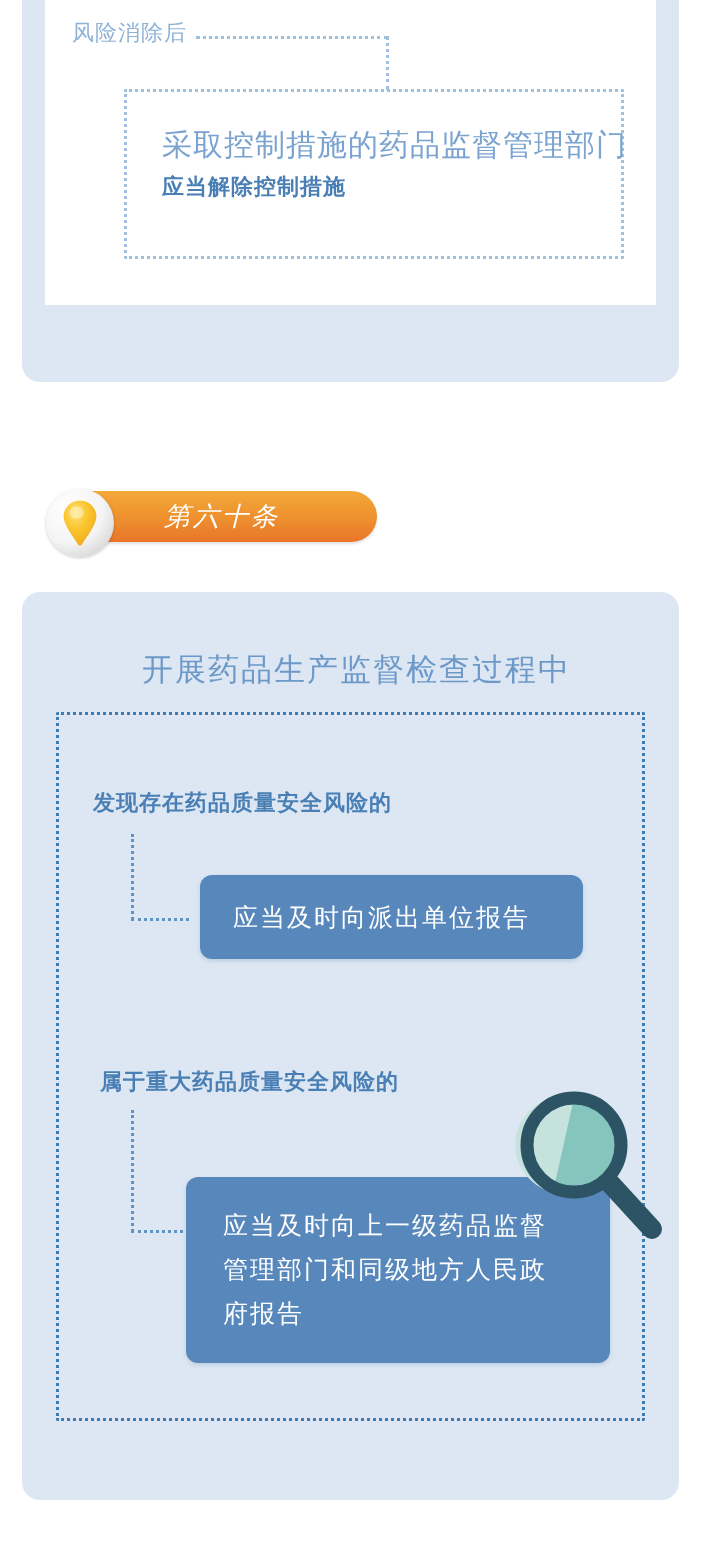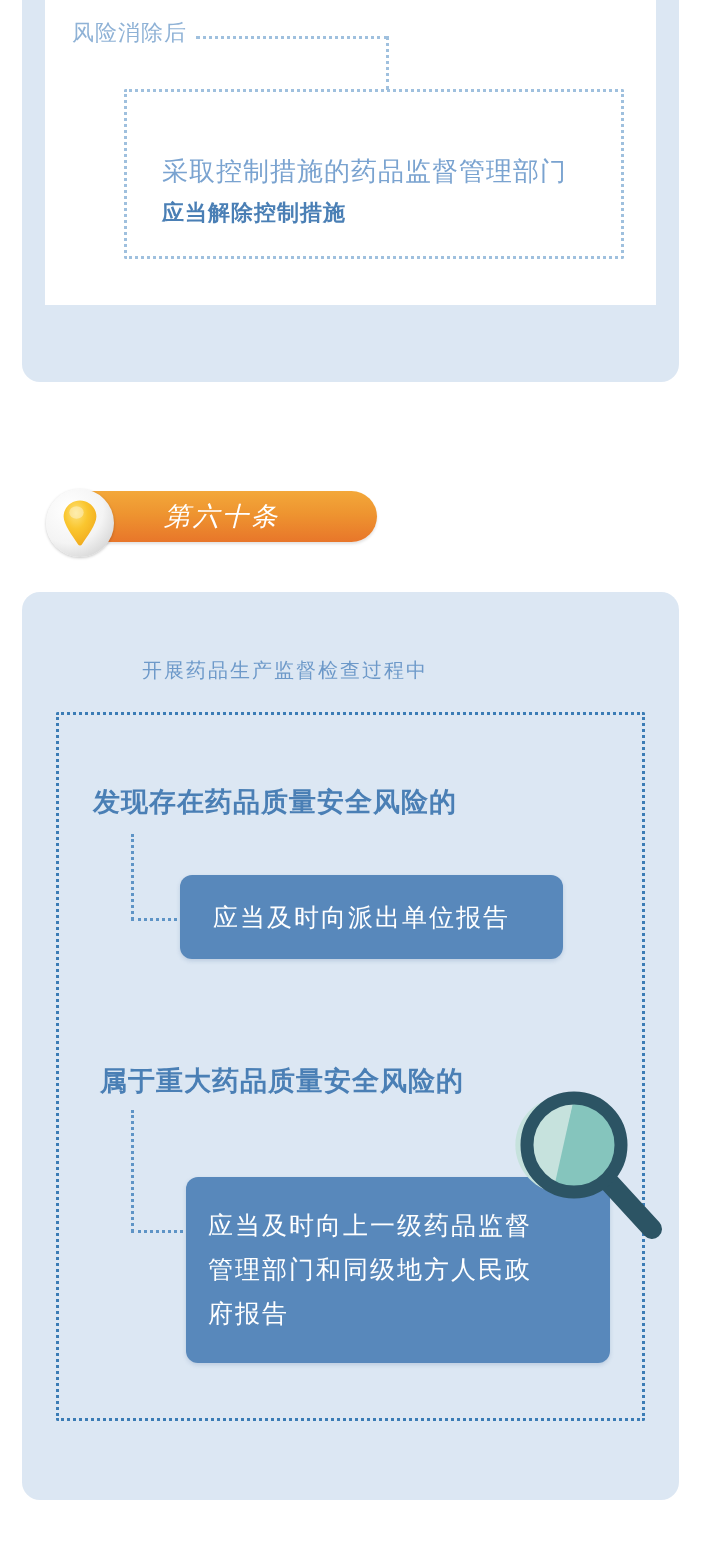--- a/index.html
+++ b/index.html
@@ -59,27 +59,26 @@
     border-left: 3px dotted #9fc0de;
   }
 
   .dotted-box-light {
     position: absolute;
     border: 3px dotted #9fc0de;
     border-radius: 2px;
   }
 
   .txt-reg {
-    font-size: 26px;
+    font-size: 30px;
     font-weight: normal;
     color: #7aa3d0;
     line-height: 42px;
     letter-spacing: 1px;
     white-space: nowrap;
-    margin-top: 26px;
   }
   .txt-bold {
     font-size: 22px;
     font-weight: bold;
     color: #4a7fb5;
     line-height: 42px;
     letter-spacing: 1px;
     white-space: nowrap;
   }
 
@@ -138,40 +137,40 @@
     width: 657px;
     height: 908px;
     background: #dce7f3;
     border-radius: 18px;
   }
 
   .section-title {
     position: absolute;
     left: 142px;
     top: 653px;
-    font-size: 20px;
+    font-size: 31px;
     color: #6d99c9;
     letter-spacing: 2px;
     line-height: 34px;
     white-space: nowrap;
   }
 
   .dotted-region {
     position: absolute;
     left: 56px;
     top: 712px;
     width: 589px;
     height: 709px;
     border: 3px dotted #3b7cb5;
     border-radius: 2px;
   }
 
   .head-bold {
     position: absolute;
-    font-size: 27px;
+    font-size: 22px;
     font-weight: bold;
     color: #4a7fb5;
     letter-spacing: 1px;
     line-height: 37px;
     white-space: nowrap;
   }
 
   .blue-box {
     position: absolute;
     background: #5888bb;
@@ -252,30 +251,30 @@
 
   <div class="section-title">开展药品生产监督检查过程中</div>
 
   <div class="dotted-region"></div>
 
   <div class="head-bold" style="left:93px; top:784px;">发现存在药品质量安全风险的</div>
 
   <div class="conn-v" style="left:131px; top:834px; height:86px;"></div>
   <div class="conn-h" style="left:131px; top:918px; width:58px;"></div>
 
-  <div class="blue-box" style="left:180px; top:875px; width:383px; height:84px; padding:20px 0 12px 33px;">
+  <div class="blue-box" style="left:200px; top:875px; width:383px; height:84px; padding:20px 0 12px 33px;">
     <span>应当及时向派出单位报告</span>
   </div>
 
   <div class="head-bold" style="left:100px; top:1063px;">属于重大药品质量安全风险的</div>
 
   <div class="conn-v" style="left:131px; top:1110px; height:122px;"></div>
   <div class="conn-h" style="left:131px; top:1230px; width:58px;"></div>
 
-  <div class="blue-box" style="left:186px; top:1177px; width:424px; height:186px; padding:26px 0 0 22px;">
+  <div class="blue-box" style="left:186px; top:1177px; width:424px; height:186px; padding:26px 0 0 37px;">
     <span>应当及时向上一级药品监督</span>
     <span>管理部门和同级地方人民政</span>
     <span>府报告</span>
   </div>
 
   <svg class="magnifier" viewBox="0 0 152 162">
 
     <line x1="96" y1="98" x2="140" y2="146" stroke="#2c5464" stroke-width="20" stroke-linecap="round"></line>
 
     <circle cx="62" cy="62" r="47" fill="#c6e2dd"></circle>

